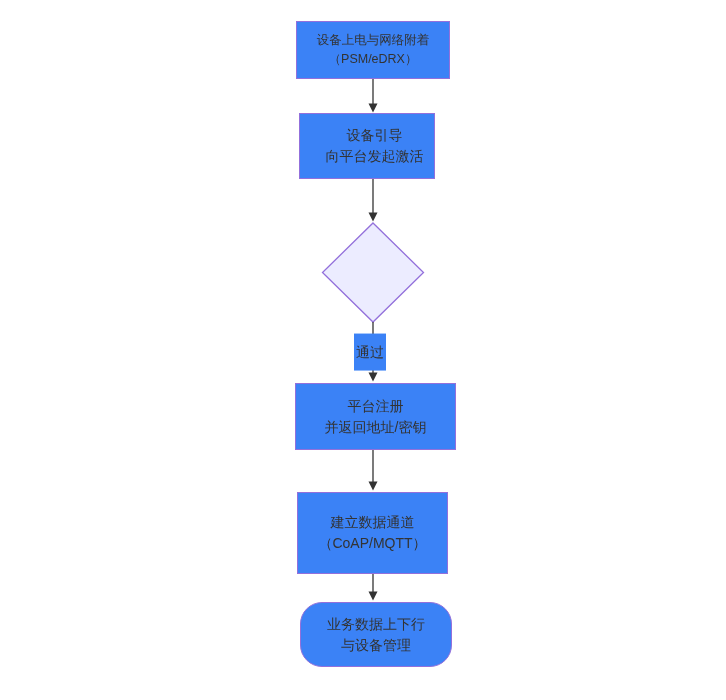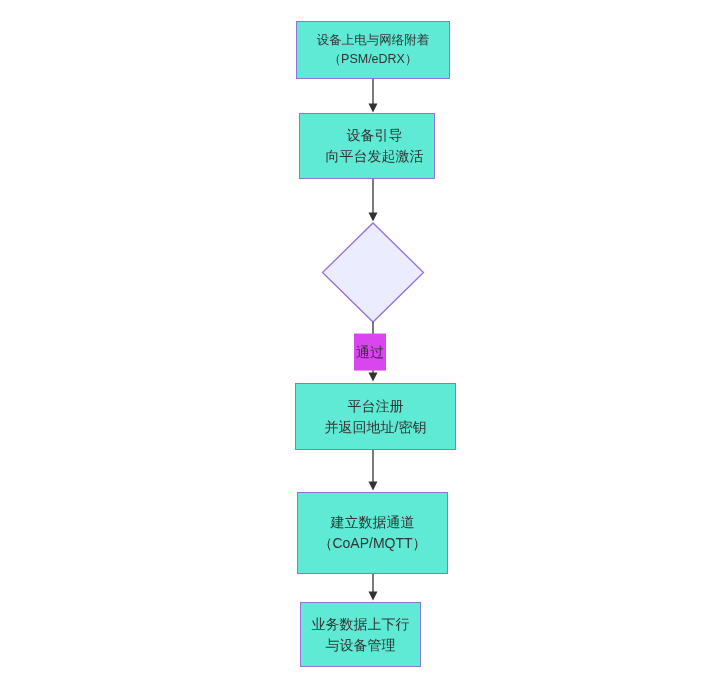--- a/index.html
+++ b/index.html
@@ -18,41 +18,41 @@
     width: 726px; height: 700px;
   }
   .node {
     position: absolute;
     box-sizing: border-box;
     display: flex;
     flex-direction: column;
     align-items: center;
     justify-content: center;
     text-align: center;
-    background: #5eead4;
+    background: #3b82f6;
     border: 1.3px solid #9370DB;
     font-size: 14px;
     line-height: 1.5;
   }
   .node span { display: block; white-space: nowrap; }
   .node-small-text { font-size: 12.5px; }
   .diamond-label {
     position: absolute;
     display: flex;
     align-items: center;
     justify-content: center;
     text-align: center;
     font-size: 14px;
     background: transparent;
     border: none;
   }
   .edge-label {
     position: absolute;
     transform: translate(-50%, -50%);
-    background: #d946ef;
+    background: #3b82f6;
     padding: 9px 2px;
     font-size: 14px;
     line-height: 1.35;
     white-space: nowrap;
   }
 </style>
 </head>
 <body>
 
 <div class="canvas">
@@ -97,18 +97,18 @@
   <div class="node" style="left:295px; top:383px; width:161px; height:67px;">
     <span>平台注册</span>
     <span>并返回地址/密钥</span>
   </div>
 
   <div class="node" style="left:297px; top:492px; width:151px; height:82px;">
     <span>建立数据通道</span>
     <span>（CoAP/MQTT）</span>
   </div>
 
-  <div class="node" style="left:300px; top:602px; width:121px; height:65px;">
+  <div class="node" style="left:300px; top:602px; width:152px; height:65px;border-radius:22px;">
     <span>业务数据上下行</span>
     <span>与设备管理</span>
   </div>
 
 </div>
 
 </body></html>

